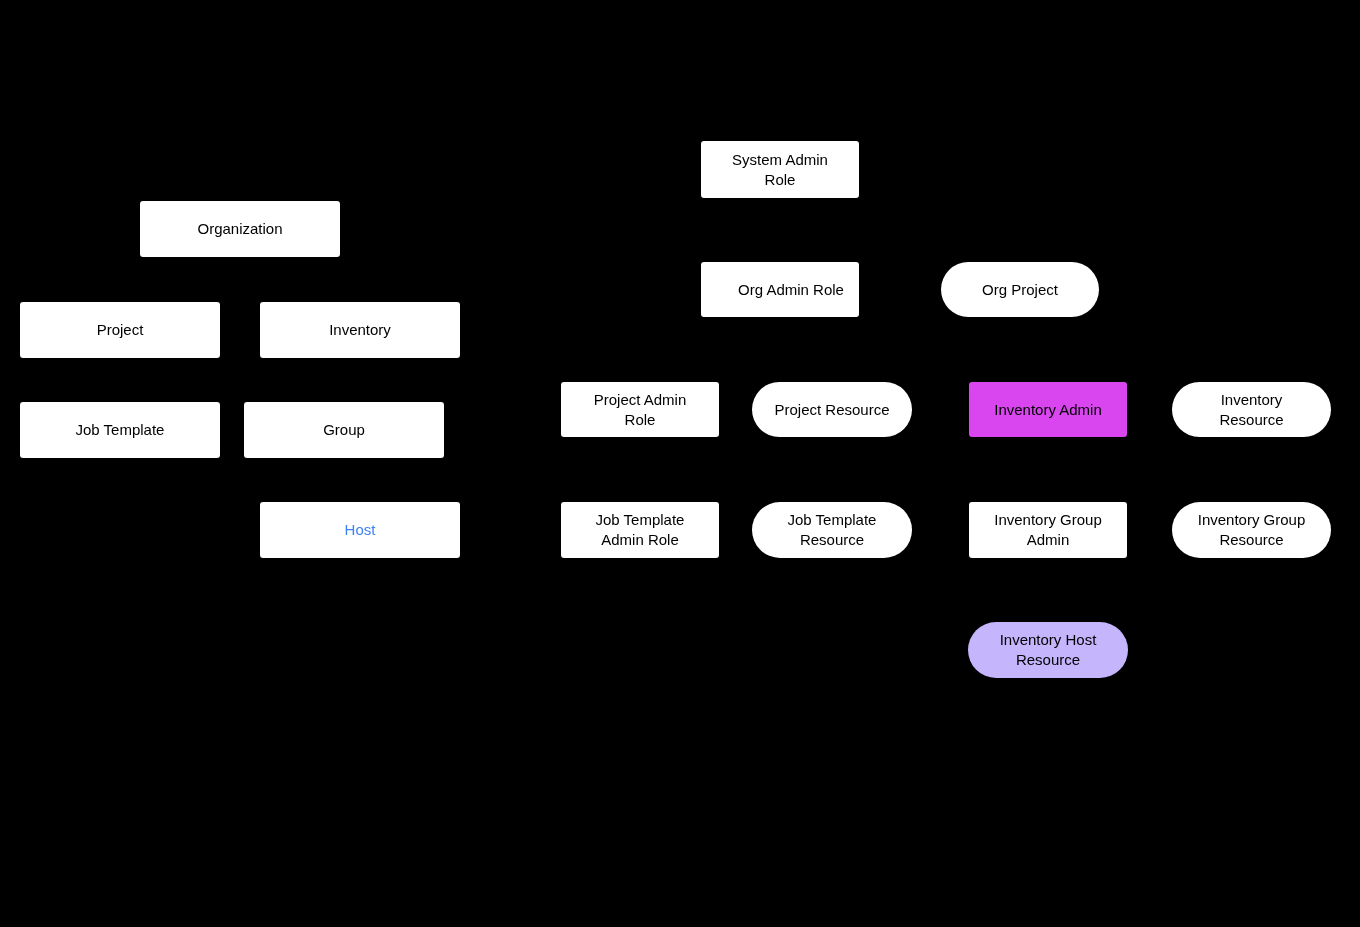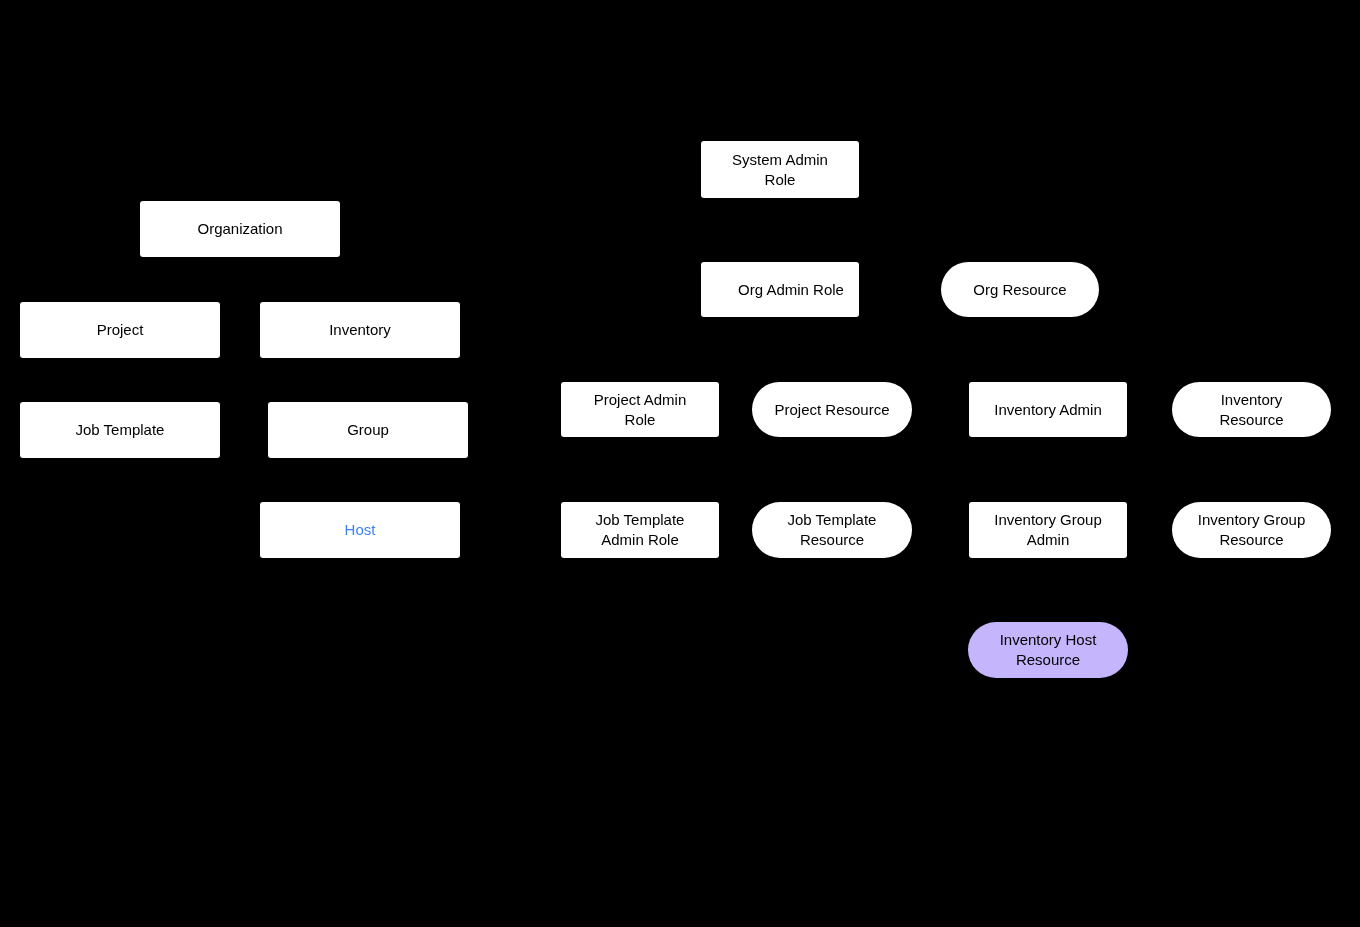--- a/index.html
+++ b/index.html
@@ -44,30 +44,30 @@
   }
 </style>
 </head>
 <body>
 
 <div id="canvas" style="background: rgb(0, 0, 0);">
     <div class="node rect" style="left: 20px; top: 302px; width: 200px; height: 56px; background: rgb(255, 255, 255); color: rgb(0, 0, 0);">Project</div>
     <div class="node rect" style="left: 140px; top: 201px; width: 200px; height: 56px; background: rgb(255, 255, 255); color: rgb(0, 0, 0);">Organization</div>
     <div class="node rect" style="left: 260px; top: 302px; width: 200px; height: 56px; background: rgb(255, 255, 255); color: rgb(0, 0, 0);">Inventory</div>
     <div class="node rect" style="left: 20px; top: 402px; width: 200px; height: 56px; background: rgb(255, 255, 255); color: rgb(0, 0, 0);">Job Template</div>
-    <div class="node rect" style="left: 268px; top: 402px; width: 200px; height: 56px; background: rgb(255, 255, 255); color: rgb(0, 0, 0);">Group</div>
+    <div class="node rect" style="left: 244px; top: 402px; width: 200px; height: 56px; background: rgb(255, 255, 255); color: rgb(0, 0, 0);">Group</div>
     <div class="node rect" style="left: 260px; top: 502px; width: 200px; height: 56px; background: rgb(255, 255, 255); color: #3b82f6;">Host</div>
     <div class="node rect" style="left: 701px; top: 141px; width: 158px; height: 57px; background: rgb(255, 255, 255); color: rgb(0, 0, 0);">System Admin
 Role</div>
     <div class="node rect" style="left: 701px; top: 262px; width: 158px; height: 55px; background: rgb(255, 255, 255); color: rgb(0, 0, 0); padding-left: 28px;">Org Admin Role</div>
-    <div class="node pill" style="left: 941px; top: 262px; width: 158px; height: 55px; background: rgb(255, 255, 255); color: rgb(0, 0, 0);">Org Resource</div>
+    <div class="node pill" style="left: 941px; top: 262px; width: 158px; height: 55px; background: rgb(255, 255, 255); color: rgb(0, 0, 0);">Org Project</div>
     <div class="node rect" style="left: 561px; top: 382px; width: 158px; height: 55px; background: rgb(255, 255, 255); color: rgb(0, 0, 0);">Project Admin
 Role</div>
     <div class="node pill" style="left: 752px; top: 382px; width: 160px; height: 55px; background: rgb(255, 255, 255); color: rgb(0, 0, 0);">Project Resource</div>
-    <div class="node rect" style="left: 969px; top: 382px; width: 158px; height: 55px; background: #ffffff; color: rgb(0, 0, 0);">Inventory Admin</div>
+    <div class="node rect" style="left: 969px; top: 382px; width: 158px; height: 55px; background: #d946ef; color: rgb(0, 0, 0);">Inventory Admin</div>
     <div class="node pill" style="left: 1172px; top: 382px; width: 159px; height: 55px; background: rgb(255, 255, 255); color: rgb(0, 0, 0);">Inventory
 Resource</div>
     <div class="node rect" style="left: 561px; top: 502px; width: 158px; height: 56px; background: rgb(255, 255, 255); color: rgb(0, 0, 0);">Job Template
 Admin Role</div>
     <div class="node pill" style="left: 752px; top: 502px; width: 160px; height: 56px; background: rgb(255, 255, 255); color: rgb(0, 0, 0);">Job Template
 Resource</div>
     <div class="node rect" style="left: 969px; top: 502px; width: 158px; height: 56px; background: rgb(255, 255, 255); color: rgb(0, 0, 0);">Inventory Group
 Admin</div>
     <div class="node pill" style="left: 1172px; top: 502px; width: 159px; height: 56px; background: rgb(255, 255, 255); color: rgb(0, 0, 0);">Inventory Group
 Resource</div>

